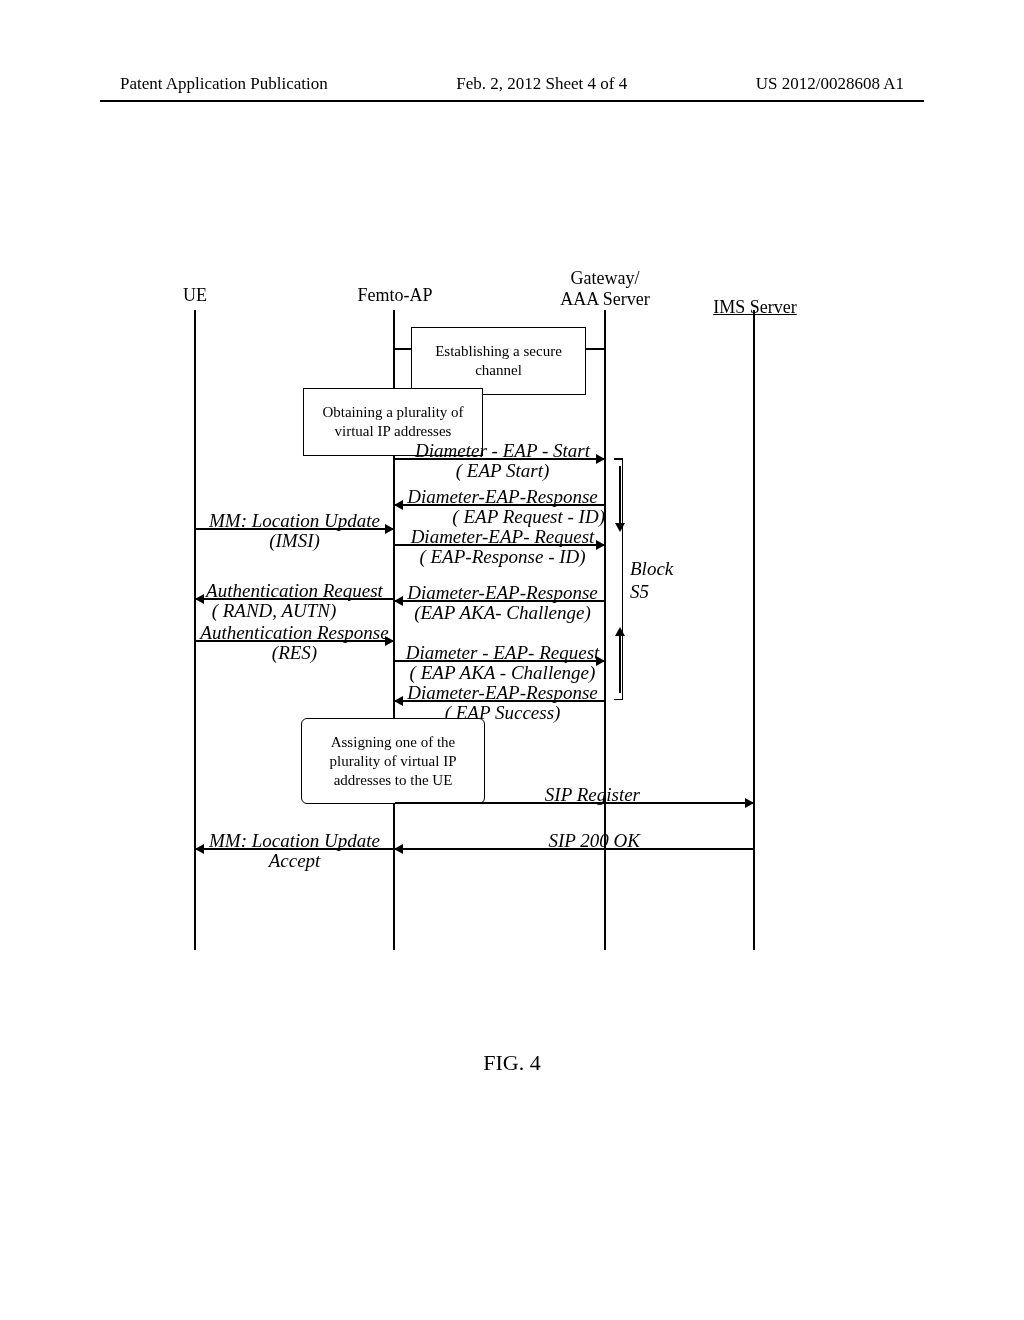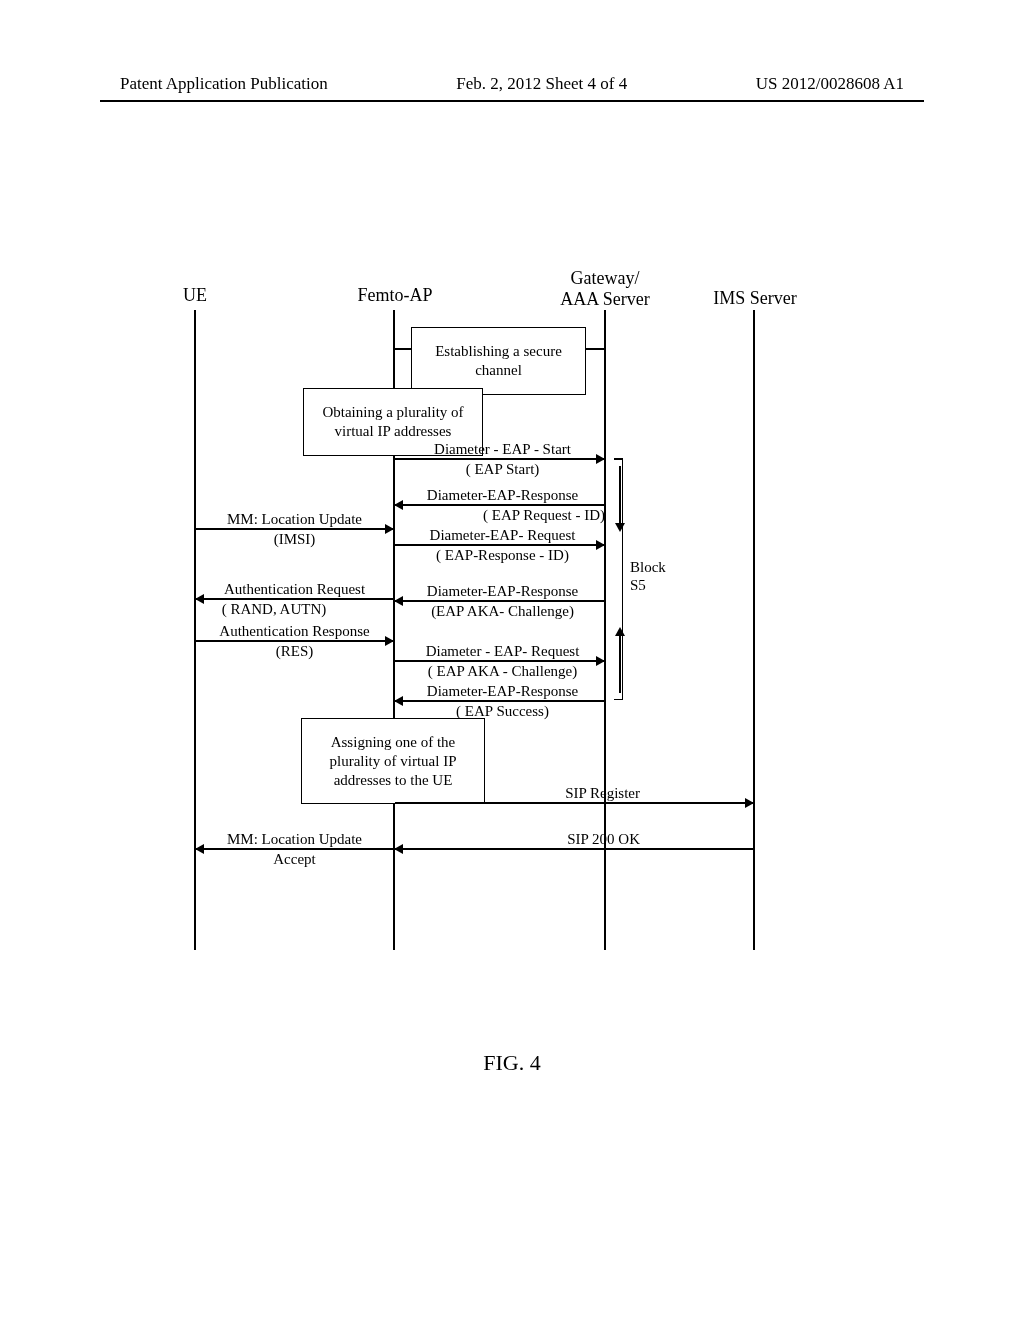--- a/index.html
+++ b/index.html
@@ -54,23 +54,24 @@
       padding: 14px 8px;
       line-height: 1.25;
     }
     .msg-line {
       position: absolute;
       height: 1.5px;
       background: #000;
     }
     .msg-label {
       position: absolute;
-      font-size: 15px;
+      font-size: 19px;
       text-align: center;
       line-height: 1.2;
+      font-style: italic;
     }
     .arrow-r::after {
       content: '';
       position: absolute;
       right: -1px;
       top: -4px;
       width: 0; height: 0;
       border-left: 9px solid #000;
       border-top: 5px solid transparent;
       border-bottom: 5px solid transparent;
@@ -134,21 +135,21 @@
 <div class="header-rule"></div>
 
 <div class="diagram">
 
   <div class="actor-label" style="left:0px; top:5px; width:50px;">UE</div>
   <div class="actor-label" style="left:175px; top:5px; width:100px;">Femto-AP</div>
   <div class="actor-label" style="left:380px; top:-12px; width:110px;">
     <span>Gateway/</span><br>
     <span>AAA Server</span>
   </div>
-  <div class="actor-label" style="left:530px; top:8px; width:110px;">IMS Server</div>
+  <div class="actor-label" style="left:530px; top:17px; width:110px;text-decoration:underline;">IMS Server</div>
 
   <div class="lifeline" style="left:24px; top:30px; height:640px;"></div>
   <div class="lifeline" style="left:223px; top:30px; height:640px;"></div>
   <div class="lifeline" style="left:434px; top:30px; height:640px;"></div>
   <div class="lifeline" style="left:583px; top:30px; height:640px;"></div>
 
   <div class="msg-box" style="left:241px; top:47px; width:175px;">
     <span>Establishing a secure</span><br>
     <span>channel</span>
   </div>
@@ -199,21 +200,21 @@
   <div class="bracket" style="left:445px; top:178px; height:242px;"></div>
   <div style="position:absolute; left:449px; top:186px; width:2px; height:58px; background:#000;"></div>
   <div class="bracket-top-arrow" style="left:445px; top:243px;"></div>
   <div style="position:absolute; left:449px; top:355px; width:2px; height:58px; background:#000;"></div>
   <div class="bracket-bot-arrow" style="left:445px; top:347px;"></div>
   <div class="msg-label" style="left:460px; top:278px; width:60px; text-align:left;">
     <span>Block</span><br>
     <span>S5</span>
   </div>
 
-  <div class="msg-box" style="left:131px; top:438px; width:184px;">
+  <div class="msg-box" style="left:131px; top:438px; width:184px;border-radius:6px;">
     <span>Assigning one of the</span><br>
     <span>plurality of virtual IP</span><br>
     <span>addresses to the UE</span>
   </div>
 
   <div class="msg-label" style="left:320px; top:504px; width:150px; text-align:right;">SIP Register</div>
   <div class="msg-line arrow-r" style="left:225px; top:522px; width:358px;"></div>
 
   <div class="msg-label" style="left:320px; top:550px; width:150px; text-align:right;">SIP 200 OK</div>
   <div class="msg-line arrow-l" style="left:225px; top:568px; width:358px;"></div>

